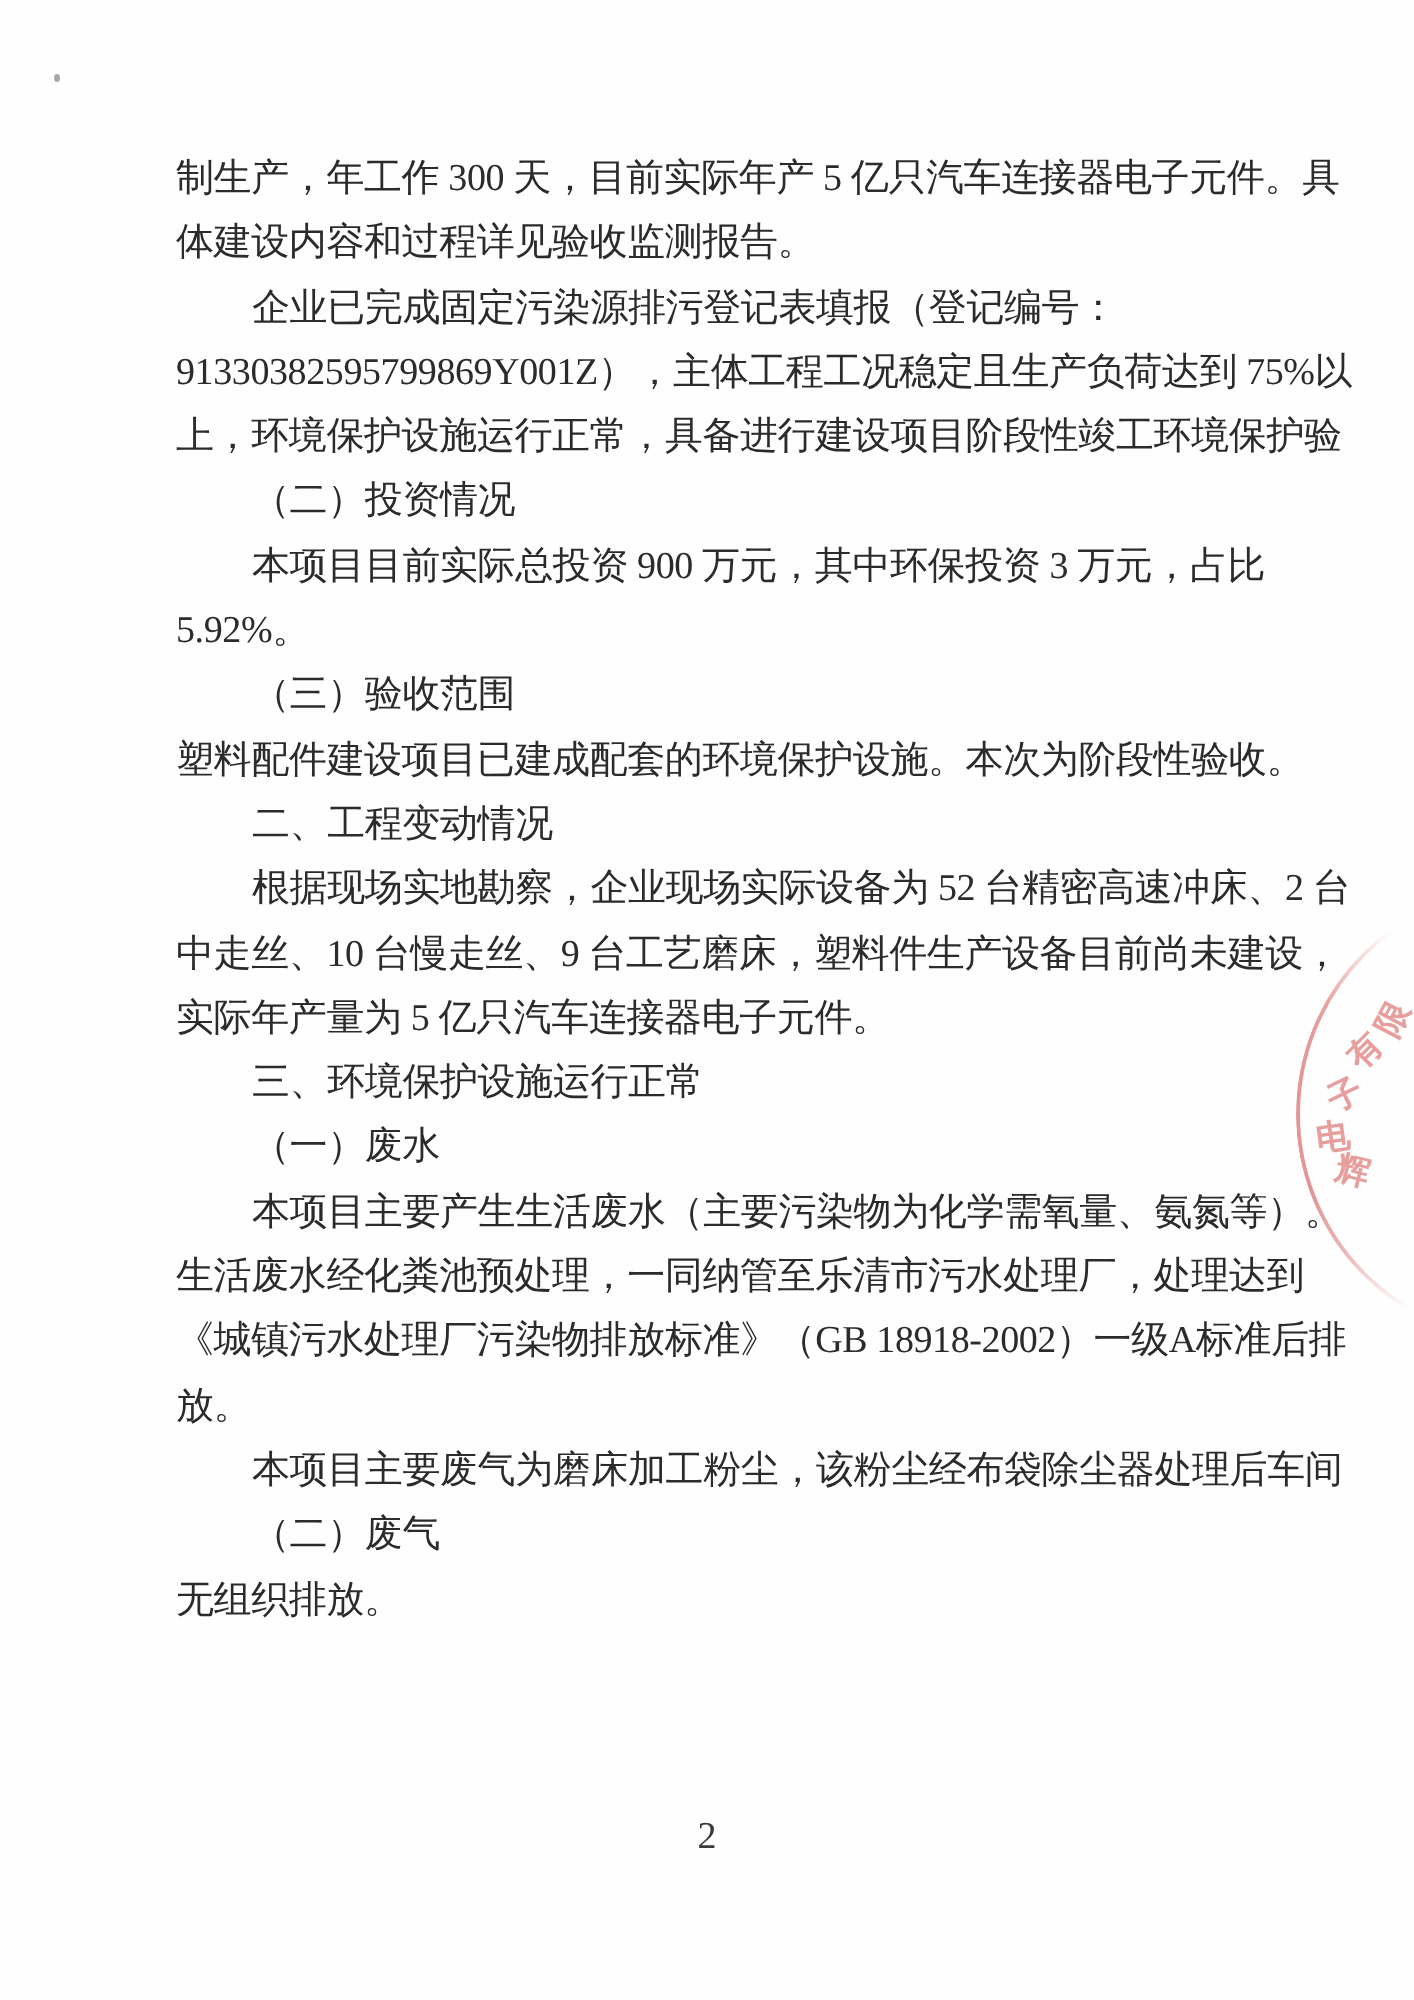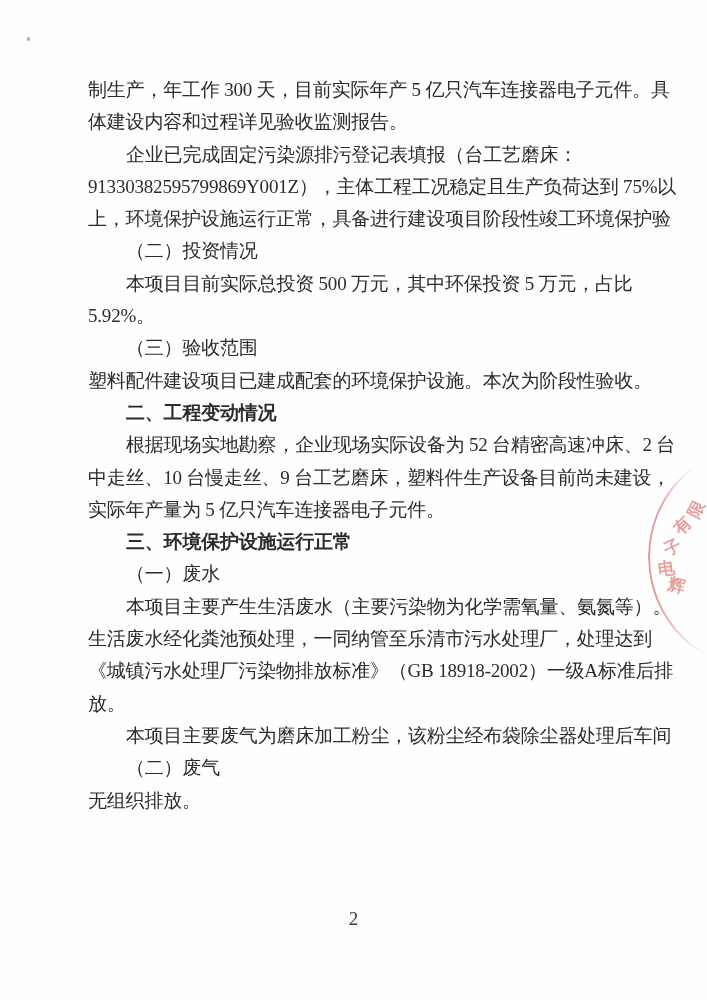--- a/index.html
+++ b/index.html
@@ -22,21 +22,21 @@
     color: #2b2b2b;
   }
   .line {
     height: 32.3px;
     line-height: 32.3px;
     font-size: 19px;
     letter-spacing: -0.2px;
     white-space: nowrap;
   }
   .line.indent { padding-left: 38px; }
-  .line.bold { font-weight: bold; }
+  .line.bold { font-weight: normal; }
   .page-number {
     position: absolute;
     left: 0; top: 908px;
     width: 707px;
     text-align: center;
     font-size: 19px;
     color: #3a3a3a;
   }
   
   .stamp {
@@ -78,25 +78,25 @@
 </head>
 <body>
 
 <div class="page">
 
   <div class="speck"></div>
 
   <div class="content">
     <div class="line">制生产，年工作 300 天，目前实际年产 5 亿只汽车连接器电子元件。具</div>
     <div class="line">体建设内容和过程详见验收监测报告。</div>
-    <div class="line indent">企业已完成固定污染源排污登记表填报（台工艺磨床：</div>
+    <div class="line indent">企业已完成固定污染源排污登记表填报（登记编号：</div>
     <div class="line">91330382595799869Y001Z），主体工程工况稳定且生产负荷达到 75%以</div>
     <div class="line">上，环境保护设施运行正常，具备进行建设项目阶段性竣工环境保护验</div>
     <div class="line indent">（二）投资情况</div>
-    <div class="line indent">本项目目前实际总投资 500 万元，其中环保投资 5 万元，占比</div>
+    <div class="line indent">本项目目前实际总投资 900 万元，其中环保投资 3 万元，占比</div>
     <div class="line">5.92%。</div>
     <div class="line indent">（三）验收范围</div>
     <div class="line">塑料配件建设项目已建成配套的环境保护设施。本次为阶段性验收。</div>
     <div class="line indent bold">二、工程变动情况</div>
     <div class="line indent">根据现场实地勘察，企业现场实际设备为 52 台精密高速冲床、2 台</div>
     <div class="line">中走丝、10 台慢走丝、9 台工艺磨床，塑料件生产设备目前尚未建设，</div>
     <div class="line">实际年产量为 5 亿只汽车连接器电子元件。</div>
     <div class="line indent bold">三、环境保护设施运行正常</div>
     <div class="line indent">（一）废水</div>
     <div class="line indent">本项目主要产生生活废水（主要污染物为化学需氧量、氨氮等）。</div>

